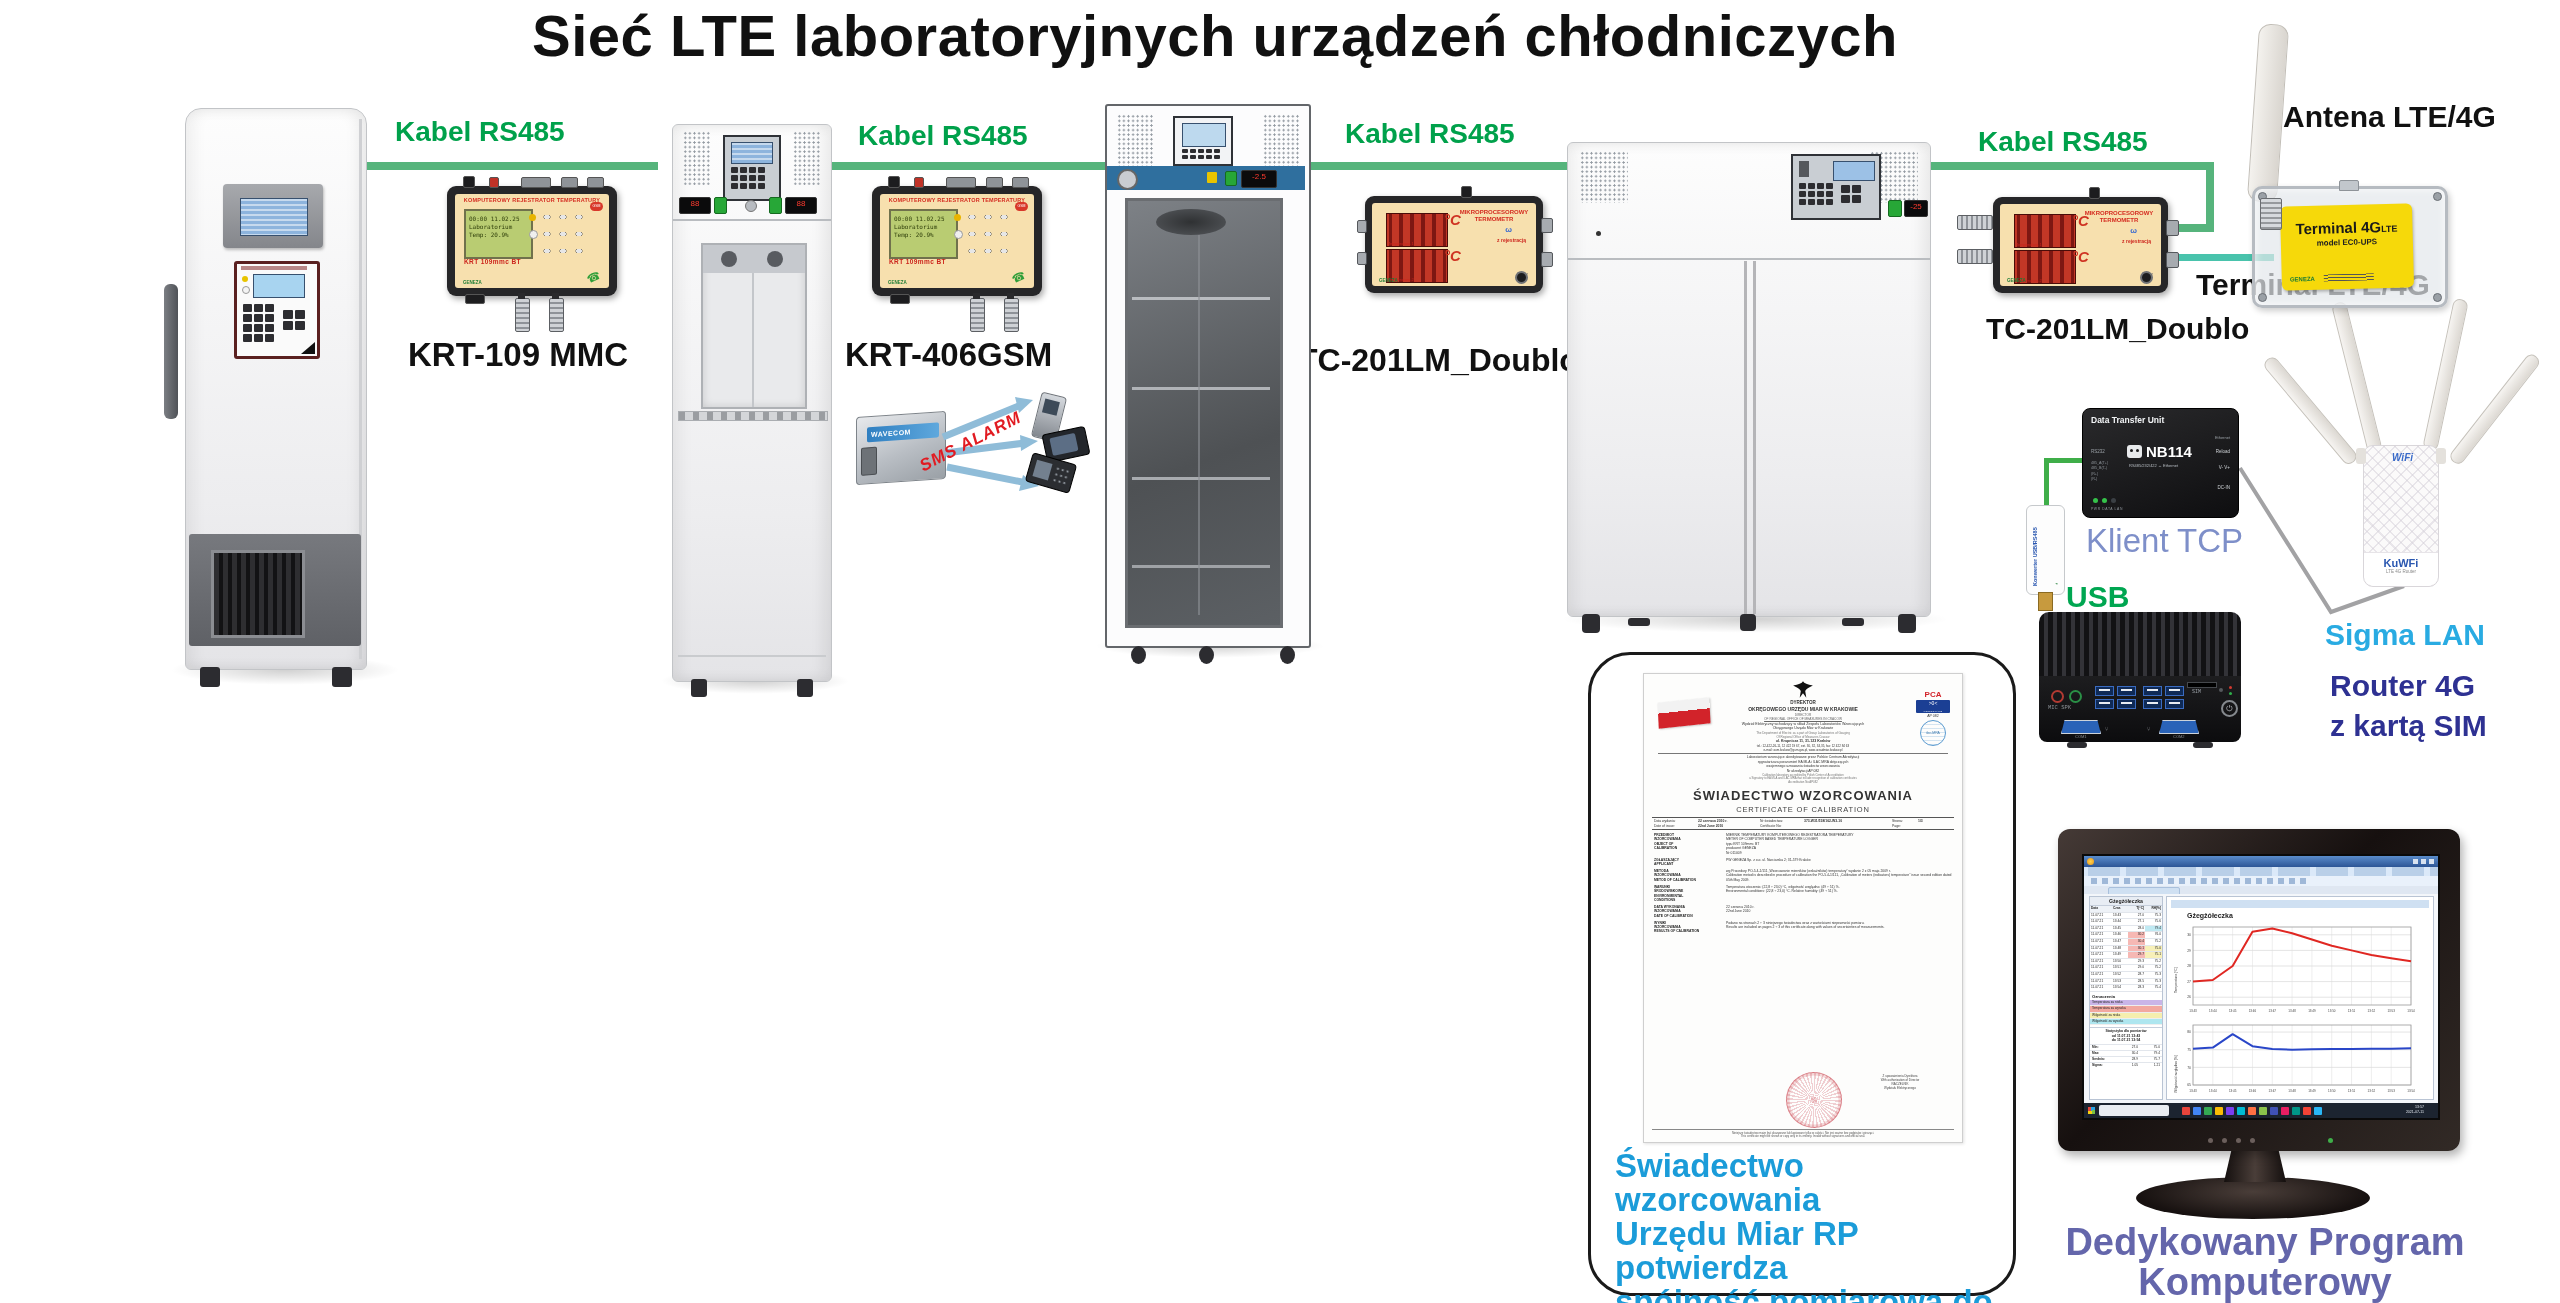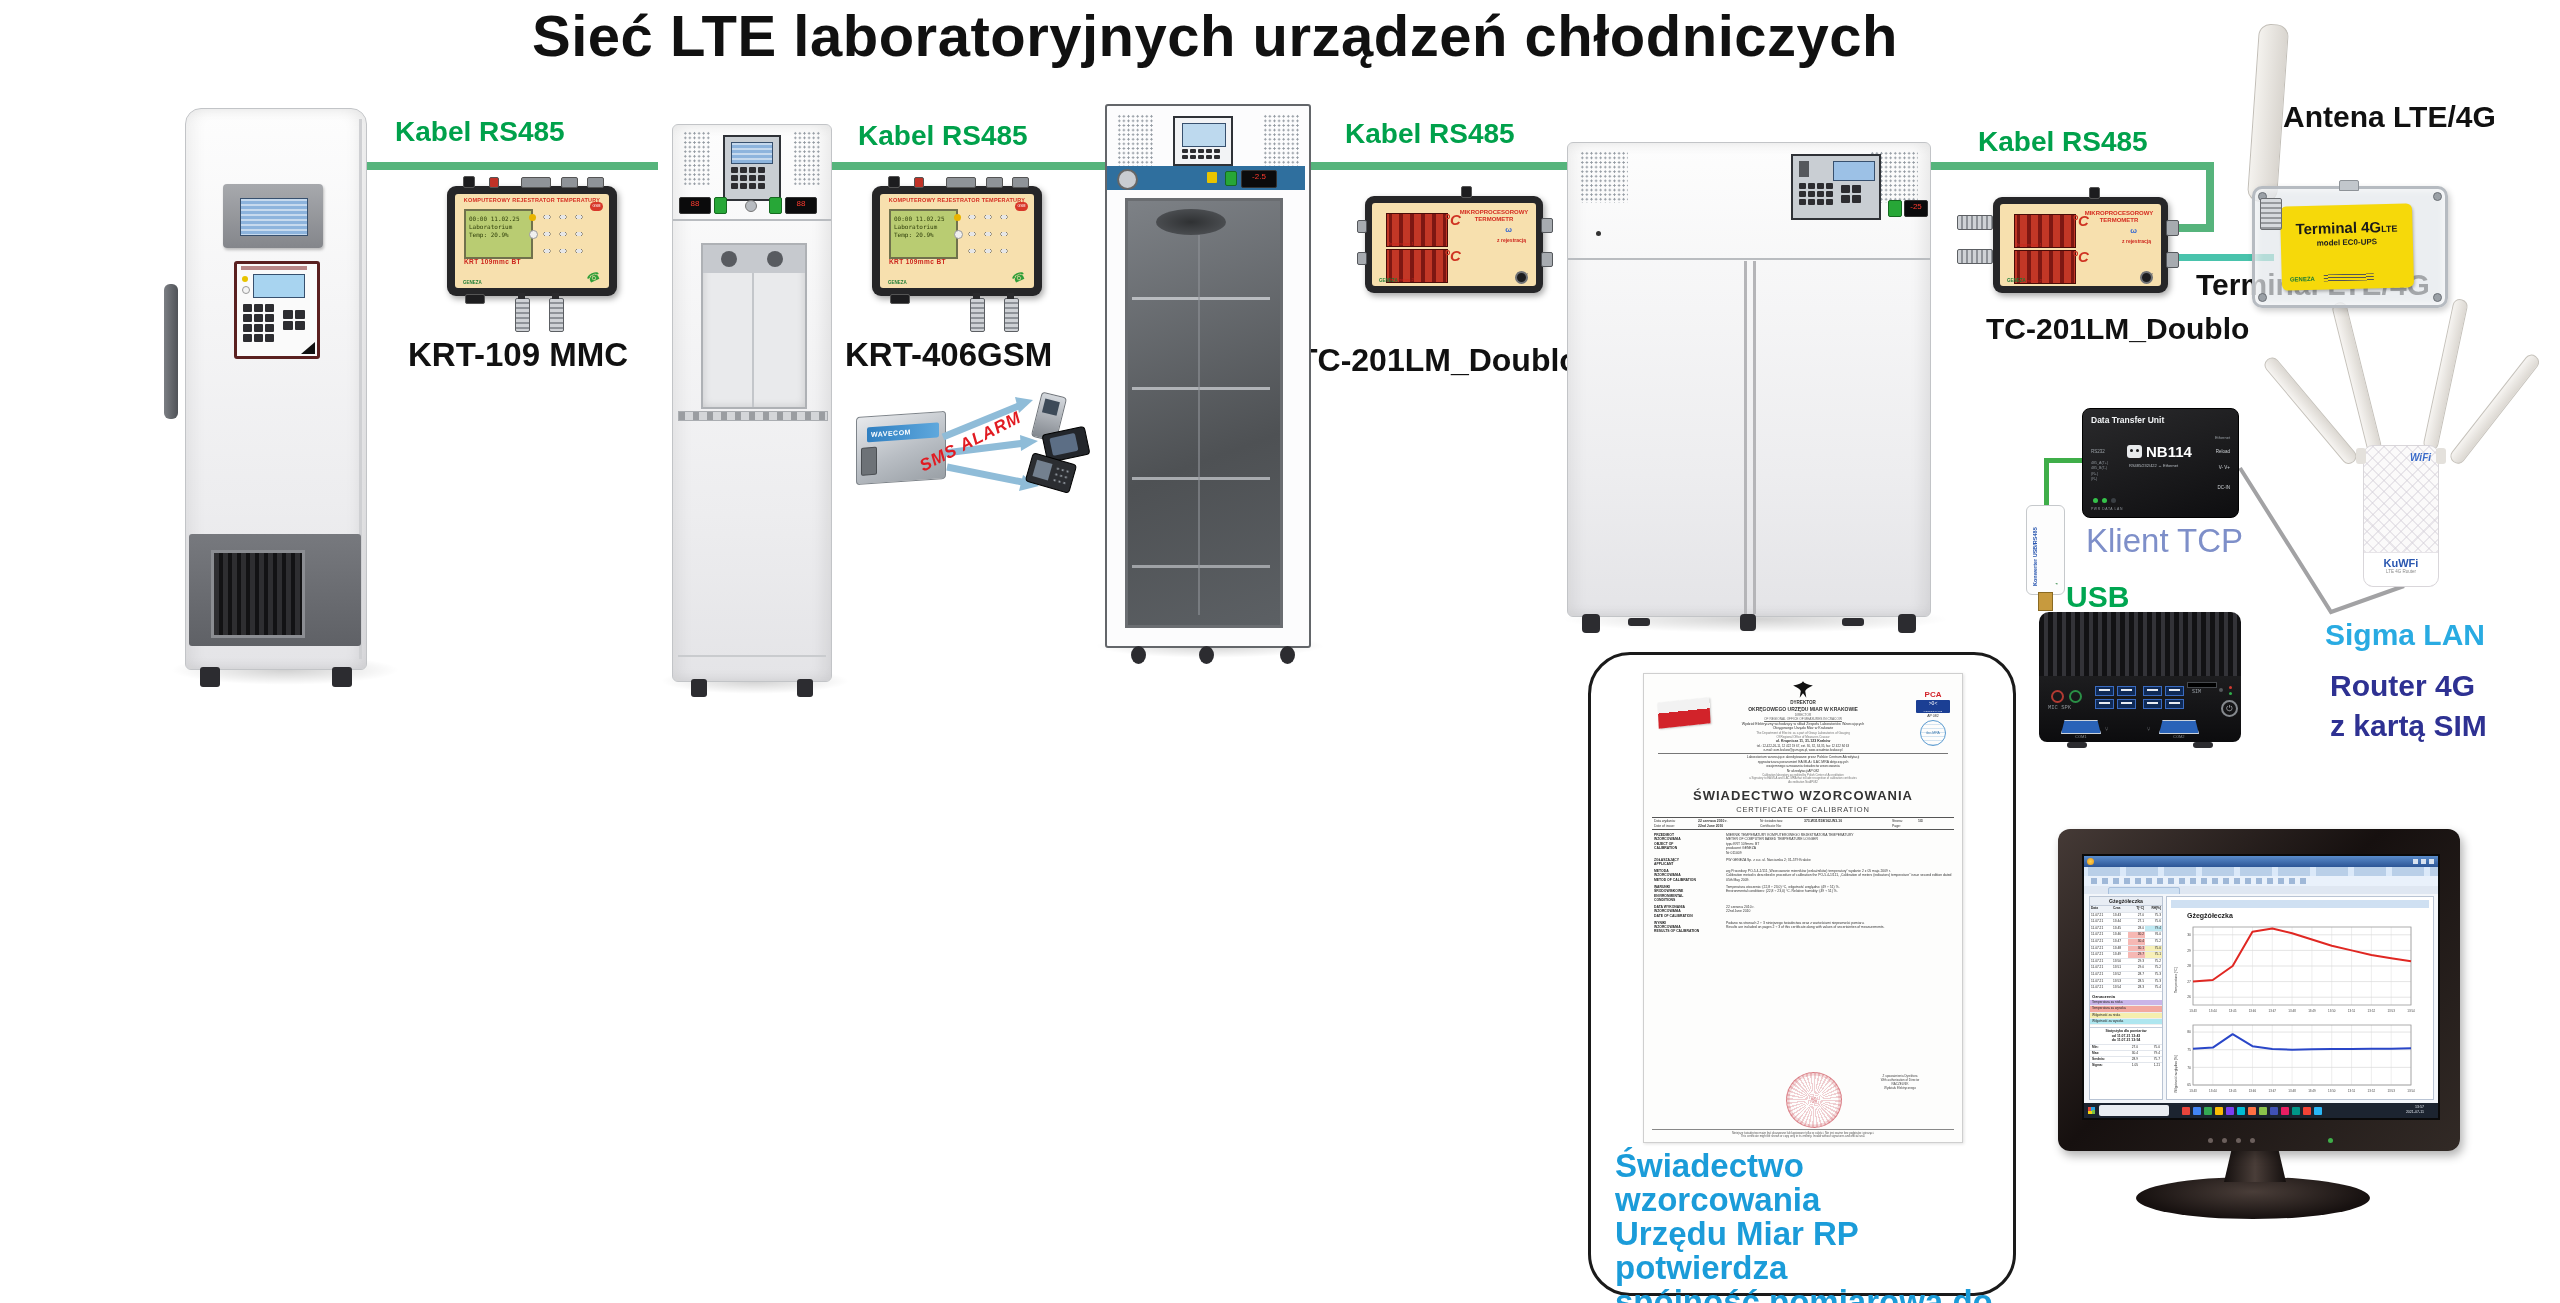--- a/index.html
+++ b/index.html
@@ -483,21 +483,21 @@
   <div class="router-blade abs" style="left:2346px;top:328px;height:132px;transform:rotate(-40deg)"></div>
   <div class="router-blade abs" style="left:2368px;top:298px;height:152px;transform:rotate(-14deg)"></div>
   <div class="router-blade abs" style="left:2422px;top:296px;height:152px;transform:rotate(12deg)"></div>
   <div class="router-blade abs" style="left:2446px;top:328px;height:132px;transform:rotate(38deg)"></div>
   <svg class="abs" style="left:2200px;top:440px;z-index:1" width="260" height="200" viewBox="0 0 260 200">
     <polyline points="40,28 131,172 204,146" fill="none" stroke="#a2a2a4" stroke-width="4"></polyline>
   </svg>
   <div class="abs router-body">
     <div class="abs" style="left:-8px;top:2px;width:10px;height:16px;background:#e4e1dc;border-radius:3px"></div>
     <div class="abs" style="right:-8px;top:2px;width:10px;height:16px;background:#e4e1dc;border-radius:3px"></div>
-    <div class="abs" style="left:46px;top:6px;font-size:10px;font-style:italic;font-weight:bold;color:#3a6bc9">WiFi</div>
+    <div class="abs" style="left:28px;top:6px;font-size:10px;font-style:italic;font-weight:bold;color:#3a6bc9">WiFi</div>
     <div class="abs" style="left:0;top:106px;width:74px;height:33px;background:#fff;border-radius:0 0 10px 10px;border-top:1px solid #e7e4e8;text-align:center">
       <div style="font-size:11px;font-weight:bold;color:#2a57b0;margin-top:4px">KuWFi</div>
       <div style="font-size:4.5px;color:#888">LTE 4G Router</div>
     </div>
   </div>
   <div class="abs lan-lbl">Sigma LAN</div>
   <div class="abs router-lbl navy ml">Router 4G
 z kartą SIM</div>
 
   <div class="abs" style="left:2046px;top:458px;width:42px;height:5px;background:#3fae49;z-index:1"></div>
@@ -777,20 +777,22 @@
       </div>
       <div class="taskbar">
         <div class="tb-start"></div>
         <div class="tb-search"></div>
         <div class="tb-icons"></div>
         <div class="tb-clock ml">13:57
 2021-07-11</div>
       </div>
     </div>
   </div>
+  <div class="abs prog-lbl ml">Dedykowany Program
+Komputerowy</div>
 
   <div class="abs certbox">
     <div class="certpage">
       <div class="c-flag"></div>
       <div class="c-pca">
         <div style="font-size:8px;font-weight:bold;color:#d2232a">PCA</div>
         <div class="c-pcabox"><span>&gt;0&lt;</span><br><span style="font-size:2px;letter-spacing:.3px">WZORCOWANIE</span></div>
         <div style="font-size:3.5px;color:#333">AP 082</div>
         <div class="c-ilac">ilac-MRA</div>
       </div>

